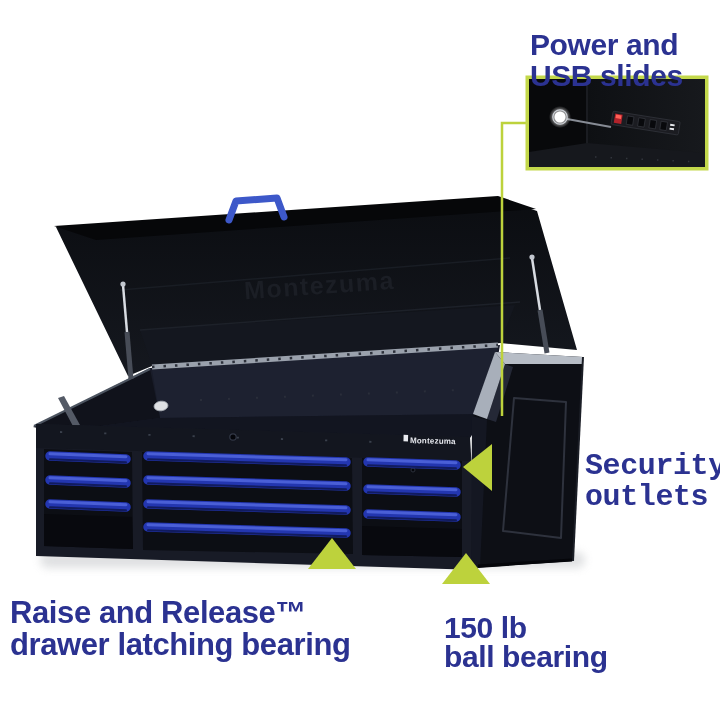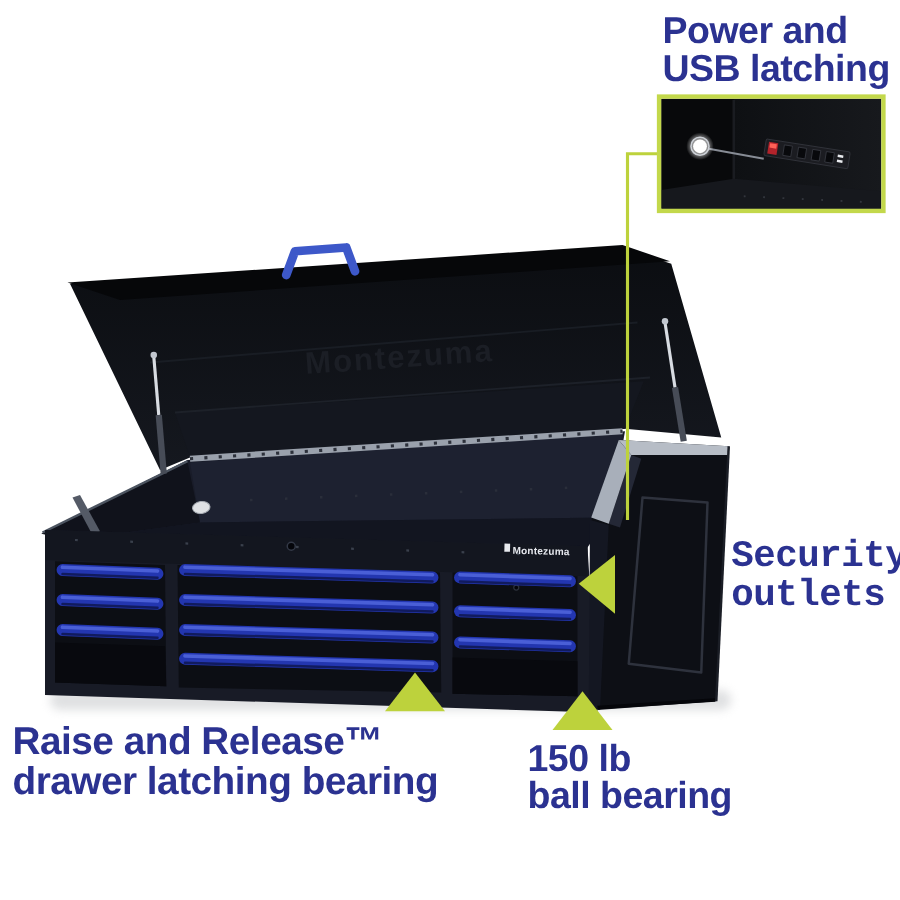--- a/index.html
+++ b/index.html
@@ -1,24 +1,24 @@
 <!DOCTYPE html>
 <html style="--label-navy: #2b3291; --lime: #bdd23c; --lime-border: #c3d84b; --handle-blue: #3d58c9; --drawer-blue: #2336b0;"><head>
 <meta charset="utf-8">
 <style>
   html,body{margin:0;padding:0;background:#ffffff;}
   .stage{position:relative;width:720px;height:720px;background:#ffffff;overflow:hidden;
          font-family:"Liberation Sans",sans-serif;}
   .stage svg{position:absolute;left:0;top:0;}
   .callout{position:absolute;font-weight:700;color:var(--label-navy,#2b3291);
-           font-family:"Liberation Sans",sans-serif;letter-spacing:-0.4px;}
+           font-family:"Liberation Sans",sans-serif;letter-spacing:-0.4px;margin-top:20px;}
   .callout-power{left:530px;top:9px;font-size:30px;line-height:31px;}
   .callout-security{left:585px;top:431px;font-size:30px;line-height:31px;font-family:Liberation Mono, monospace;}
   .callout-raise{left:10px;top:577px;width:380px;font-size:31px;line-height:32px;}
-  .callout-slides{left:422px;top:593px;font-size:30px;line-height:29px;}
+  .callout-slides{left:444px;top:593px;font-size:30px;line-height:29px;}
   .lime-fill{fill:var(--lime,#bdd23c);}
   .lime-line{stroke:var(--lime,#bdd23c);stroke-width:2.5;fill:none;}
   .inset-border{stroke:var(--lime-border,#c3d84b);stroke-width:3.5;fill:none;}
   .handle-stroke{stroke:var(--handle-blue,#3d58c9);stroke-width:7;fill:none;
                  stroke-linecap:round;stroke-linejoin:round;}
   .rail-main{stroke:var(--drawer-blue,#2336b0);stroke-width:9.5;stroke-linecap:round;fill:none;}
   .rail-hi{stroke:#4f64da;stroke-width:3;stroke-linecap:round;fill:none;opacity:.9;}
   .rail-lo{stroke:#0e1650;stroke-width:2;stroke-linecap:round;fill:none;opacity:.85;}
   .logo-text{font-family:"Liberation Sans",sans-serif;font-weight:700;}
 </style>
@@ -206,21 +206,21 @@
         <circle cx="560" cy="117" r="7.2" fill="none" stroke="#cdd1d7" stroke-width="1.2"></circle>
         <circle cx="560" cy="117" r="5.5" fill="#ffffff"></circle>
       </g>
     </g>
     <rect class="inset-border" x="527.25" y="77.25" width="179.5" height="91.5"></rect>
   </g>
 </svg>
 
 <div class="callout callout-power">
   <div>Power and</div>
-  <div>USB latching</div>
+  <div>USB slides</div>
 </div>
 
 <div class="callout callout-security">
   <div>Security</div>
   <div>outlets</div>
 </div>
 
 <div class="callout callout-raise">
   <div>Raise and Release™</div>
   <div>drawer latching bearing</div>

